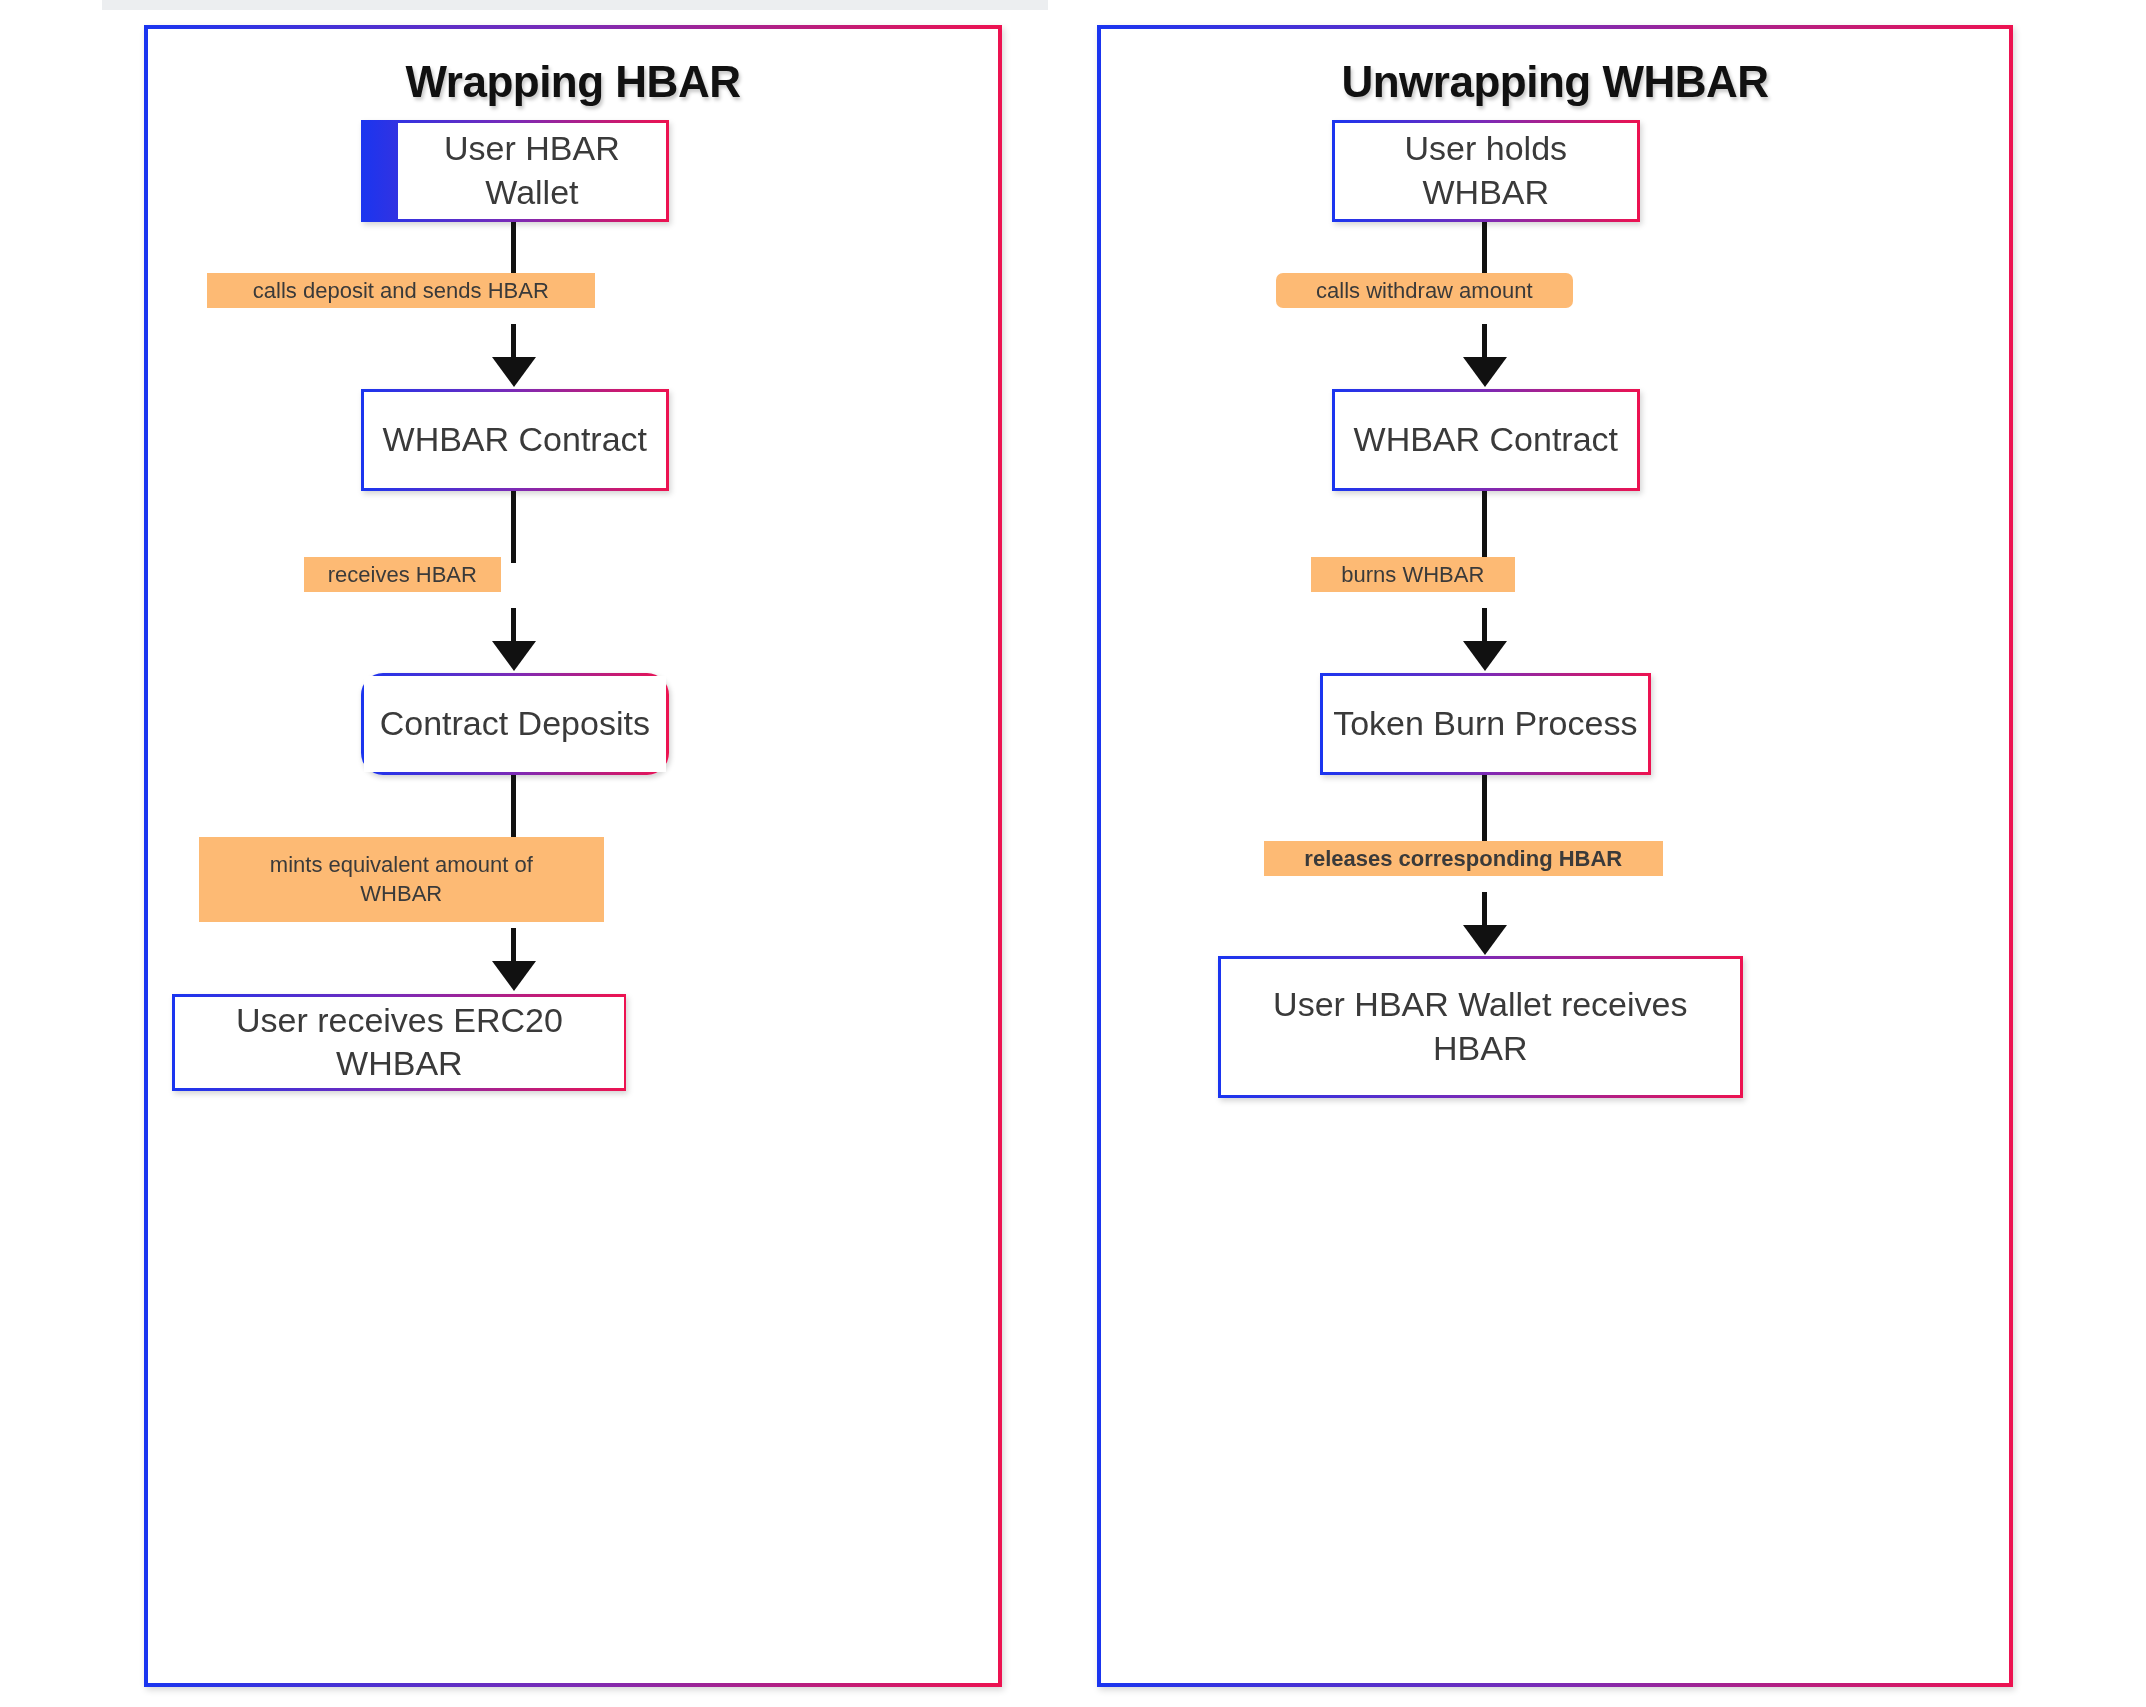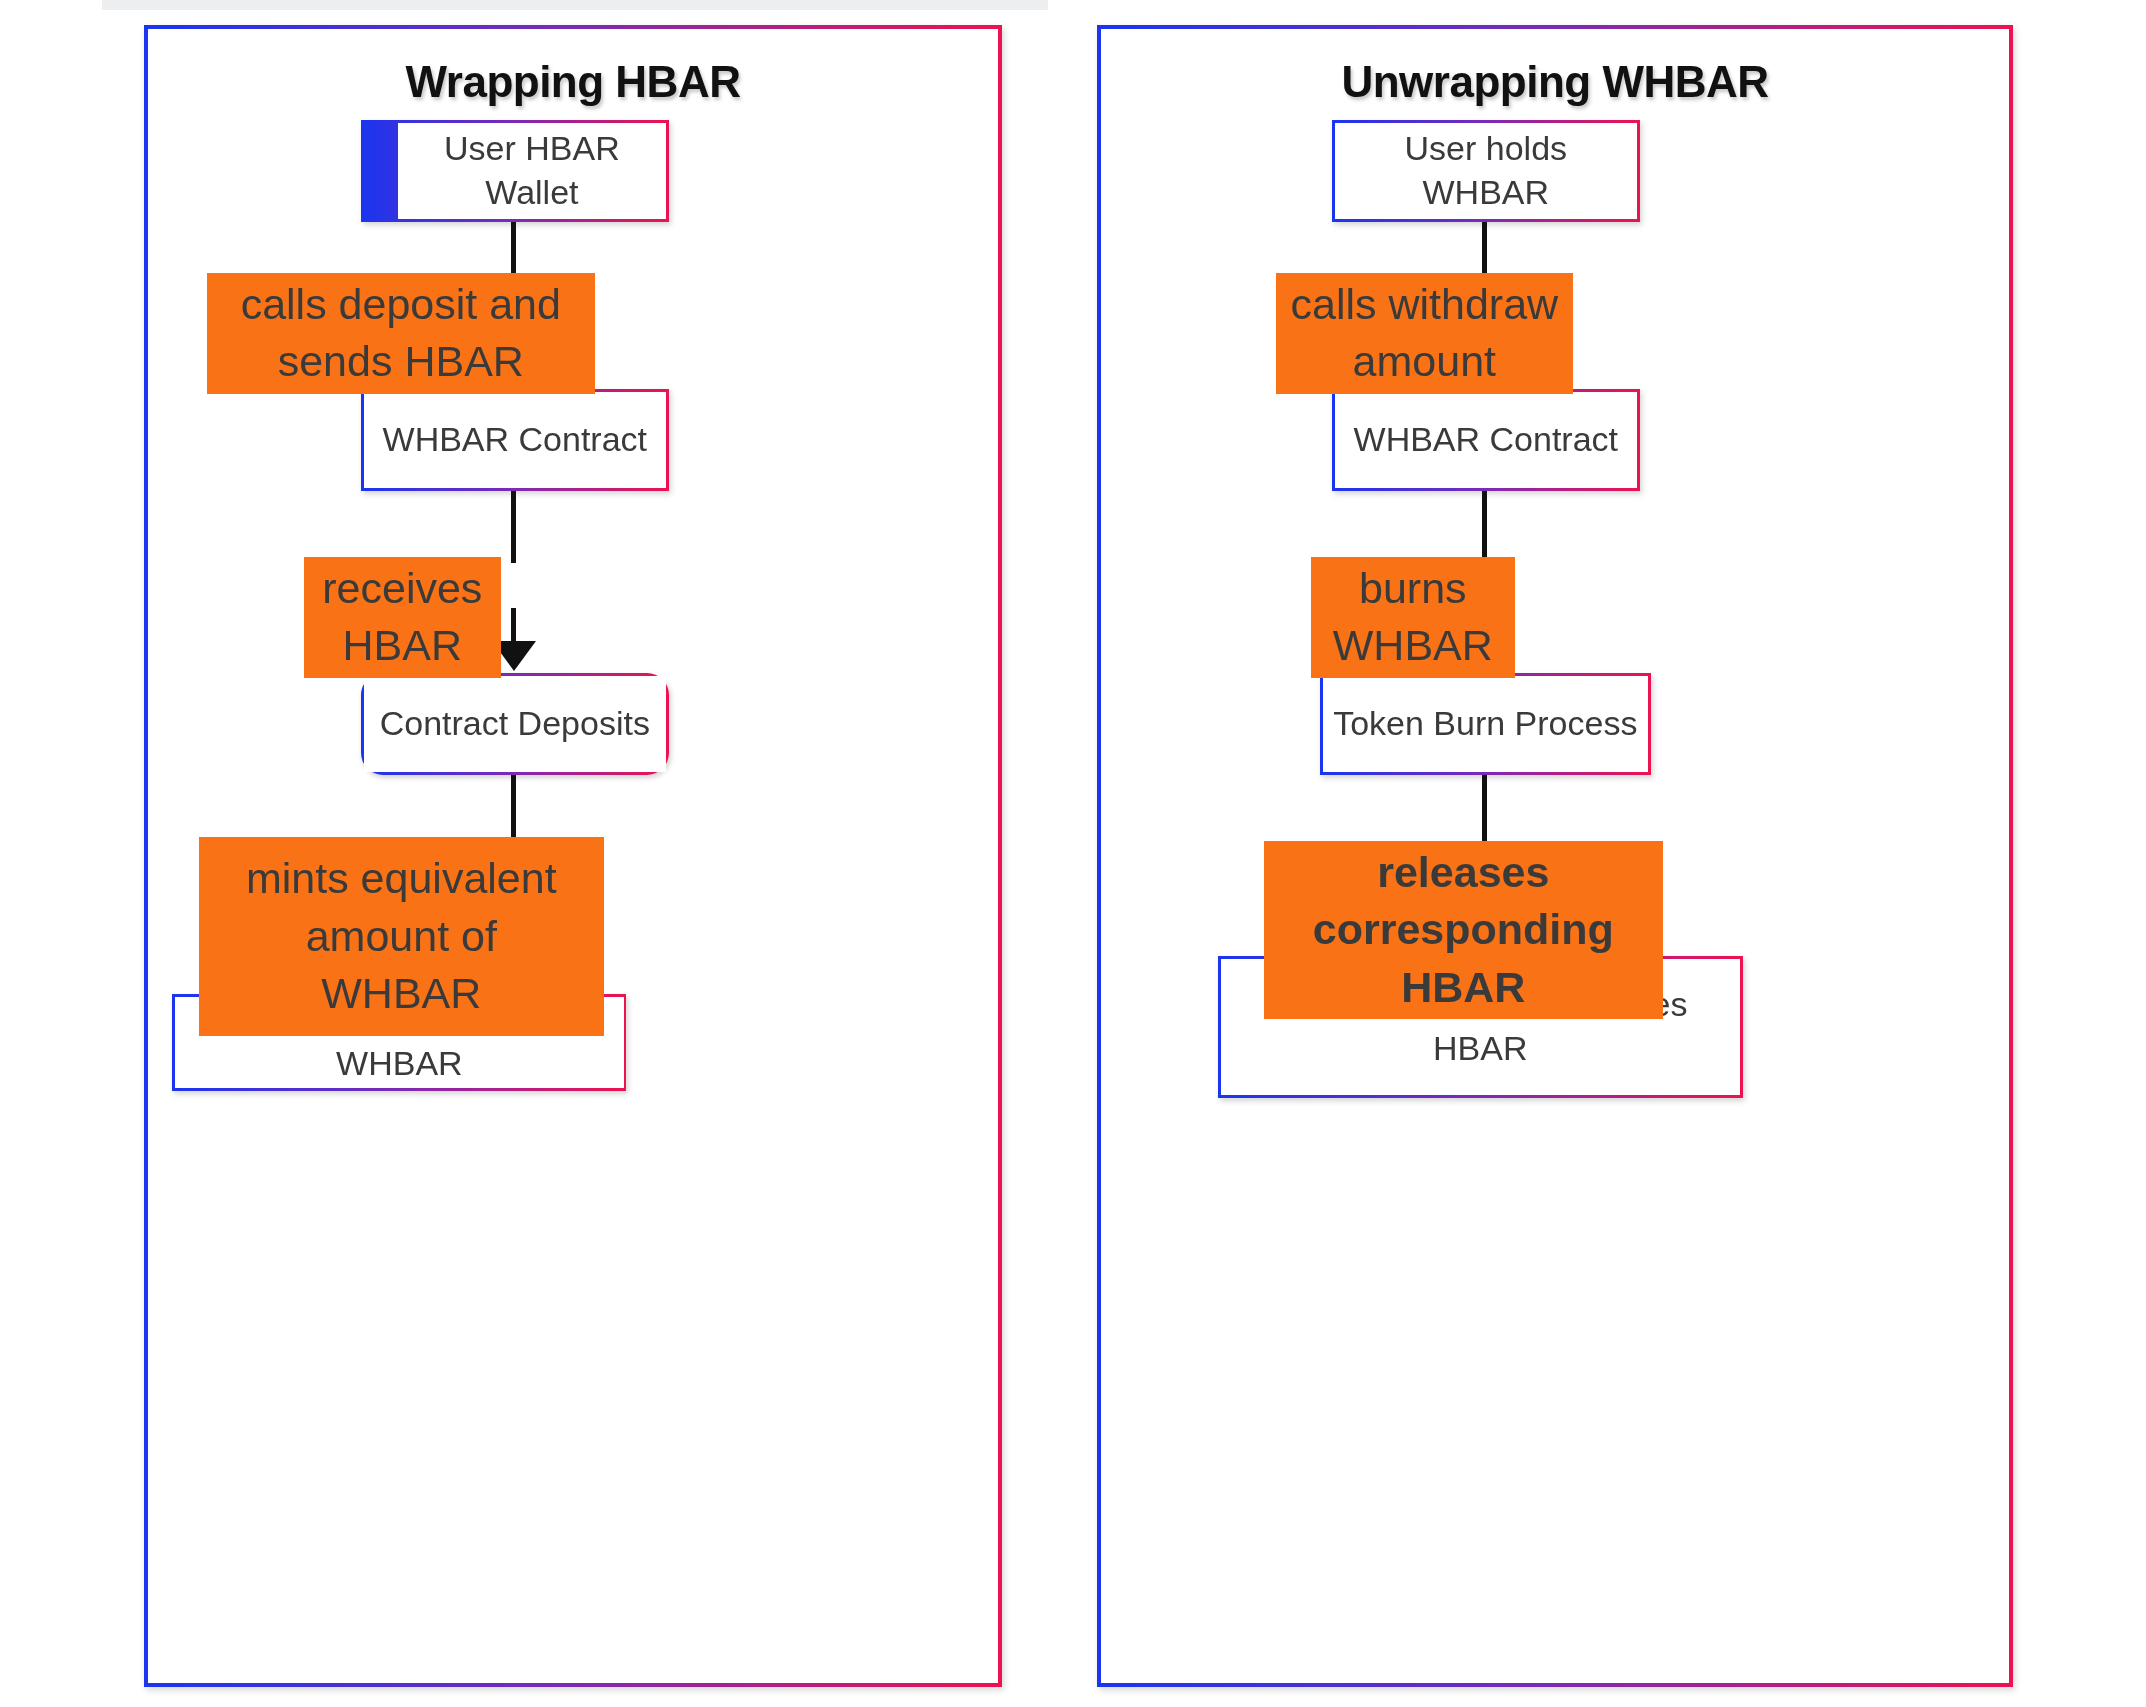--- a/index.html
+++ b/index.html
@@ -84,23 +84,23 @@
     font-size: 34px;
     color: #3a3a3a;
     line-height: 1.28;
     padding: 0 7.6px;
     box-sizing: border-box;
   }
 
   
   .edge-label {
     position: absolute;
-    background: #f97316;
+    background: #fdba74;
     color: #3a3a3a;
-    font-size: 43px;
+    font-size: 22px;
     line-height: 1.34;
     text-align: center;
     padding: 2.8px 5.7px;
     box-sizing: border-box;
     white-space: pre-line;
     z-index: 3;
   }
 
   
   .connector {
@@ -167,21 +167,21 @@
 
   <div class="panel" id="panel-unwrap">
     <div class="panel-inner">
       <div class="panel-title">Unwrapping WHBAR</div>
 
       <div class="node" style="left:231px; top:91px; width:308px; height:102px;">
         <div class="node-inner">User holds WHBAR</div>
       </div>
 
       <div class="connector" style="left:381px; top:193px; height:72px;"></div>
-      <div class="edge-label" style="left:175px; top:244px; width:297px;">calls withdraw amount</div>
+      <div class="edge-label" style="left:175px; top:244px; width:297px;border-radius:7px;">calls withdraw amount</div>
       <div class="connector" style="left:381px; top:295px; height:49px;"></div>
       <div class="arrowhead" style="left:362px; top:328px;"></div>
 
       <div class="node" style="left:231px; top:360px; width:308px; height:102px;">
         <div class="node-inner">WHBAR Contract</div>
       </div>
 
       <div class="connector" style="left:381px; top:462px; height:72px;"></div>
       <div class="edge-label" style="left:210px; top:528px; width:204px;">burns WHBAR</div>
       <div class="connector" style="left:381px; top:579px; height:49px;"></div>

